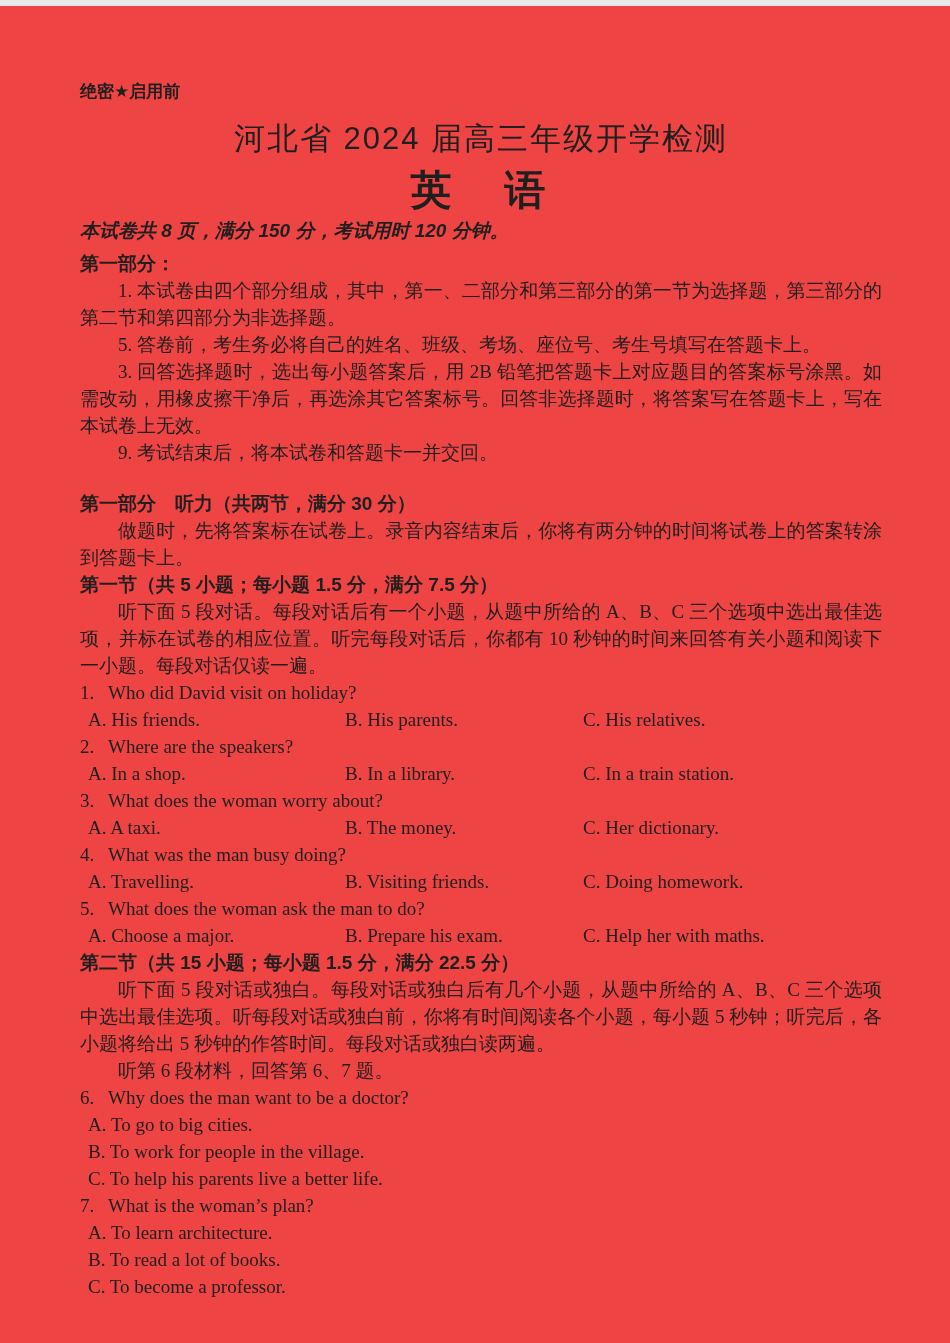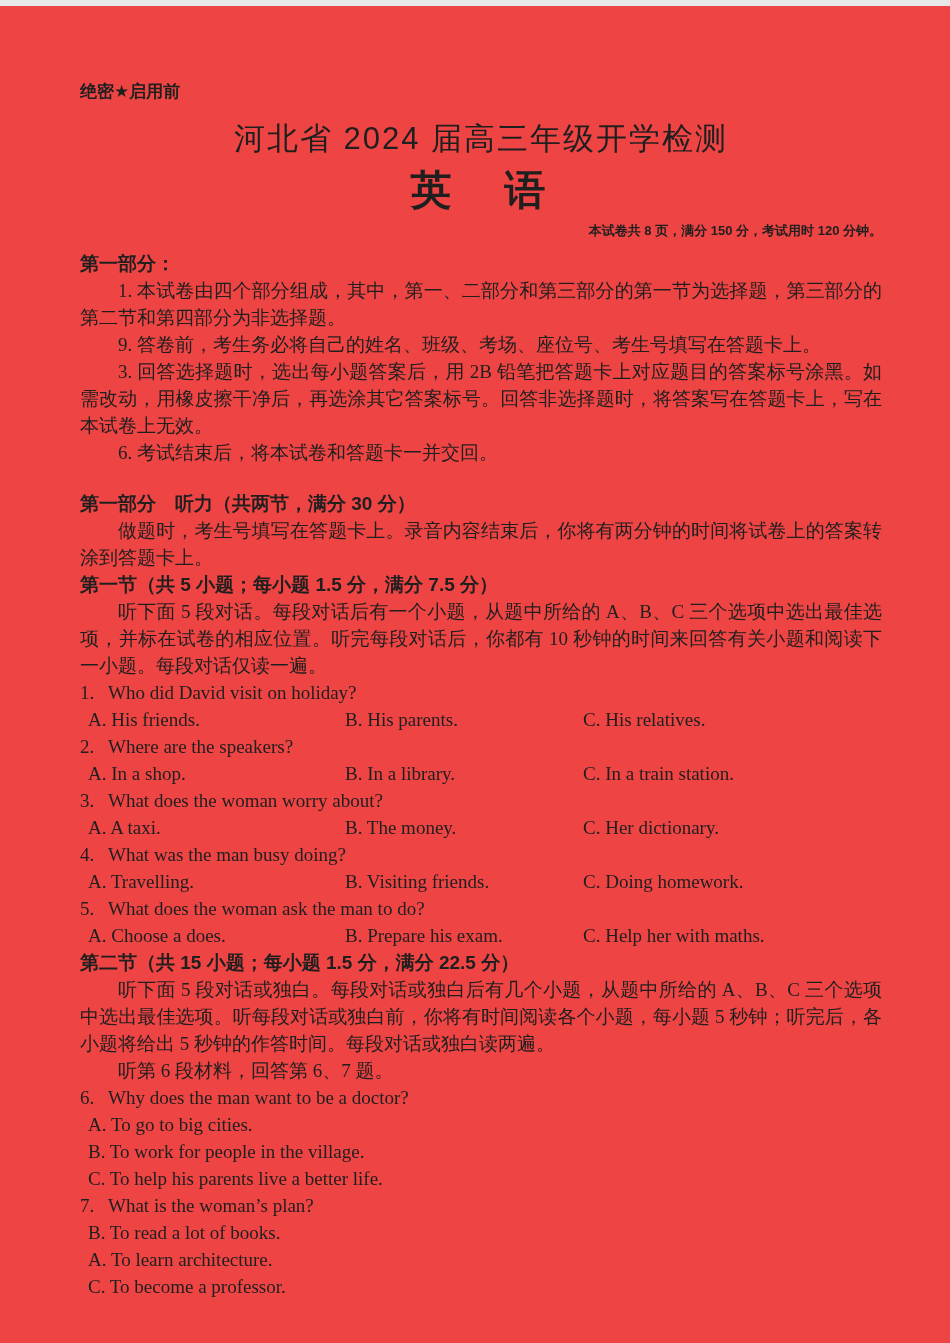--- a/index.html
+++ b/index.html
@@ -25,23 +25,23 @@
     font-weight:normal;font-size:31px;line-height:38px;letter-spacing:2px;
   }
   .subject{
     margin:8px 0 0 0;
     text-align:center;
     font-family:"Liberation Sans","DejaVu Sans",sans-serif;
     font-weight:bold;font-size:41px;line-height:48px;letter-spacing:6px;
   }
   .examinfo{
     margin-top:4px;
-    text-align:right;
+    text-align:left;
     font-family:"Liberation Sans","DejaVu Sans",sans-serif;
-    font-weight:bold;font-size:13px;line-height:26px;
+    font-weight:bold;font-size:19px;line-height:26px;font-style:italic;
   }
   .notes-heading{
     margin-top:6px;
     font-family:"Liberation Sans","DejaVu Sans",sans-serif;
     font-weight:bold;font-size:19px;line-height:27px;
   }
   .para{
     margin:0;
     font-size:19px;line-height:27px;
     text-align:justify;
@@ -69,26 +69,26 @@
 <div class="page">
 
   <div class="security">绝密★启用前</div>
 
   <h1 class="title">河北省 2024 届高三年级开学检测</h1>
   <h2 class="subject">英　语</h2>
   <div class="examinfo">本试卷共 8 页，满分 150 分，考试用时 120 分钟。</div>
 
   <div class="notes-heading">第一部分：</div>
   <p class="para">1. 本试卷由四个部分组成，其中，第一、二部分和第三部分的第一节为选择题，第三部分的第二节和第四部分为非选择题。</p>
-  <p class="para">9. 答卷前，考生务必将自己的姓名、班级、考场、座位号、考生号填写在答题卡上。</p>
+  <p class="para">5. 答卷前，考生务必将自己的姓名、班级、考场、座位号、考生号填写在答题卡上。</p>
   <p class="para">3. 回答选择题时，选出每小题答案后，用 2B 铅笔把答题卡上对应题目的答案标号涂黑。如需改动，用橡皮擦干净后，再选涂其它答案标号。回答非选择题时，将答案写在答题卡上，写在本试卷上无效。</p>
-  <p class="para">6. 考试结束后，将本试卷和答题卡一并交回。</p>
+  <p class="para">9. 考试结束后，将本试卷和答题卡一并交回。</p>
 
   <div class="sec-heading part-heading">第一部分　听力（共两节，满分 30 分）</div>
-  <p class="para">做题时，考生号填写在答题卡上。录音内容结束后，你将有两分钟的时间将试卷上的答案转涂到答题卡上。</p>
+  <p class="para">做题时，先将答案标在试卷上。录音内容结束后，你将有两分钟的时间将试卷上的答案转涂到答题卡上。</p>
 
   <div class="sec-heading">第一节（共 5 小题；每小题 1.5 分，满分 7.5 分）</div>
   <p class="para">听下面 5 段对话。每段对话后有一个小题，从题中所给的 A、B、C 三个选项中选出最佳选项，并标在试卷的相应位置。听完每段对话后，你都有 10 秒钟的时间来回答有关小题和阅读下一小题。每段对话仅读一遍。</p>
 
   <div class="question">
     <div class="q-line">
       <span class="q-num">1.</span>
       <span class="q-text">Who did David visit on holiday?</span>
     </div>
     <div class="opt-row">
@@ -133,21 +133,21 @@
       <span class="opt-c">C. Doing homework.</span>
     </div>
   </div>
 
   <div class="question">
     <div class="q-line">
       <span class="q-num">5.</span>
       <span class="q-text">What does the woman ask the man to do?</span>
     </div>
     <div class="opt-row">
-      <span class="opt-a">A. Choose a does.</span>
+      <span class="opt-a">A. Choose a major.</span>
       <span class="opt-b">B. Prepare his exam.</span>
       <span class="opt-c">C. Help her with maths.</span>
     </div>
   </div>
 
   <div class="sec-heading">第二节（共 15 小题；每小题 1.5 分，满分 22.5 分）</div>
   <p class="para">听下面 5 段对话或独白。每段对话或独白后有几个小题，从题中所给的 A、B、C 三个选项中选出最佳选项。听每段对话或独白前，你将有时间阅读各个小题，每小题 5 秒钟；听完后，各小题将给出 5 秒钟的作答时间。每段对话或独白读两遍。</p>
   <p class="para">听第 6 段材料，回答第 6、7 题。</p>
 
   <div class="question">
@@ -158,18 +158,18 @@
     <div class="opt-line">A. To go to big cities.</div>
     <div class="opt-line">B. To work for people in the village.</div>
     <div class="opt-line">C. To help his parents live a better life.</div>
   </div>
 
   <div class="question">
     <div class="q-line">
       <span class="q-num">7.</span>
       <span class="q-text">What is the woman’s plan?</span>
     </div>
+    <div class="opt-line">A. To learn architecture.</div>
     <div class="opt-line">B. To read a lot of books.</div>
-    <div class="opt-line">A. To learn architecture.</div>
     <div class="opt-line">C. To become a professor.</div>
   </div>
 
 </div>
 
 </body></html>

